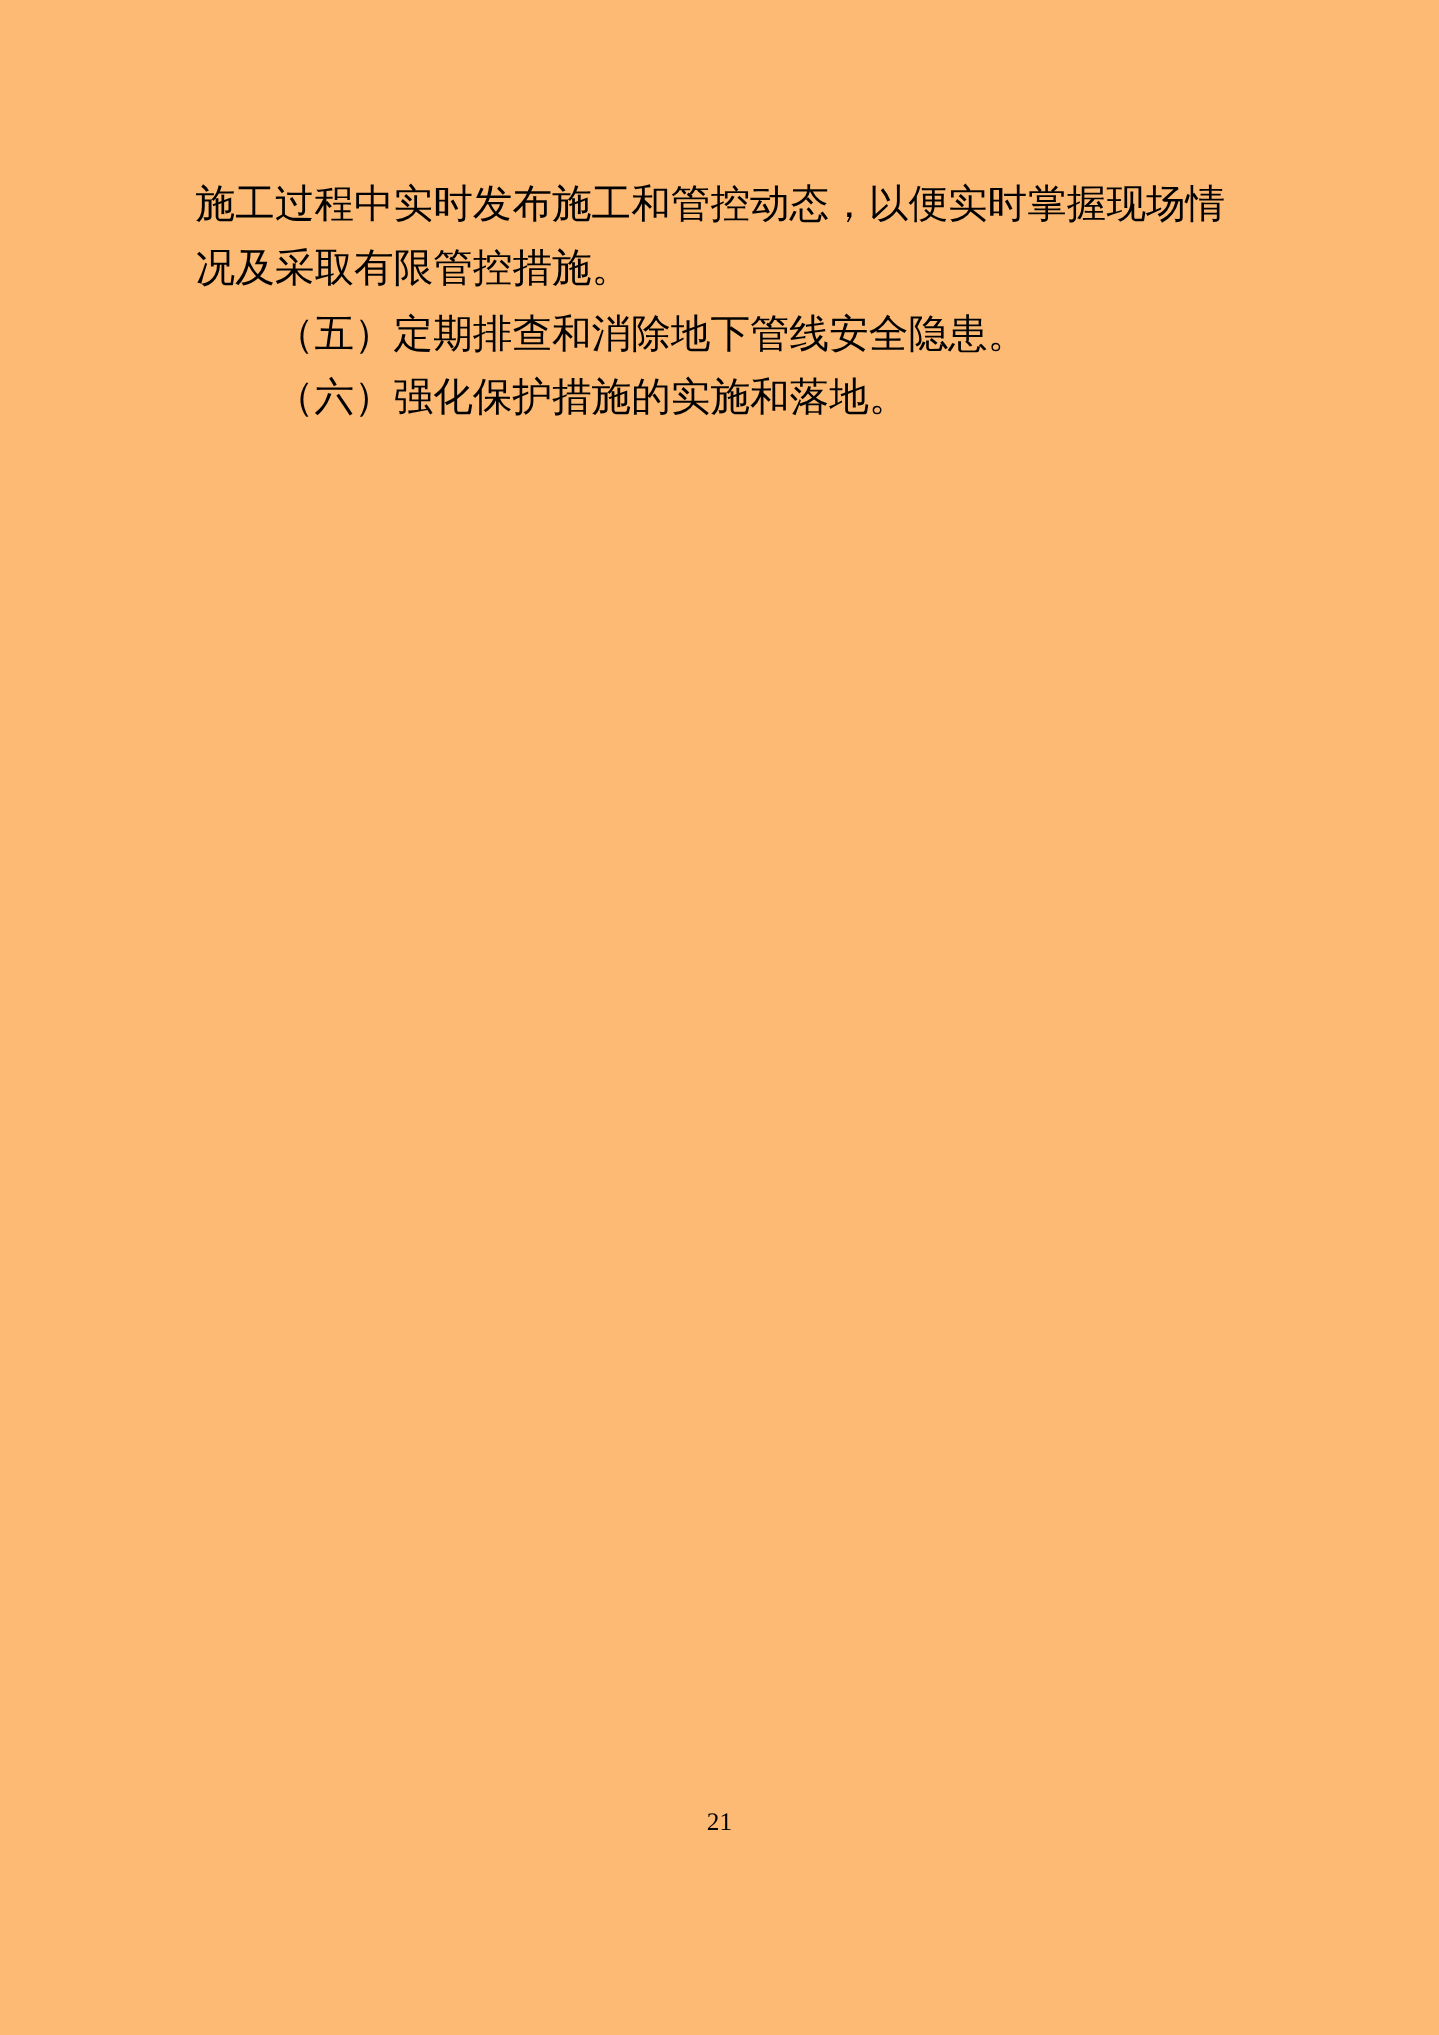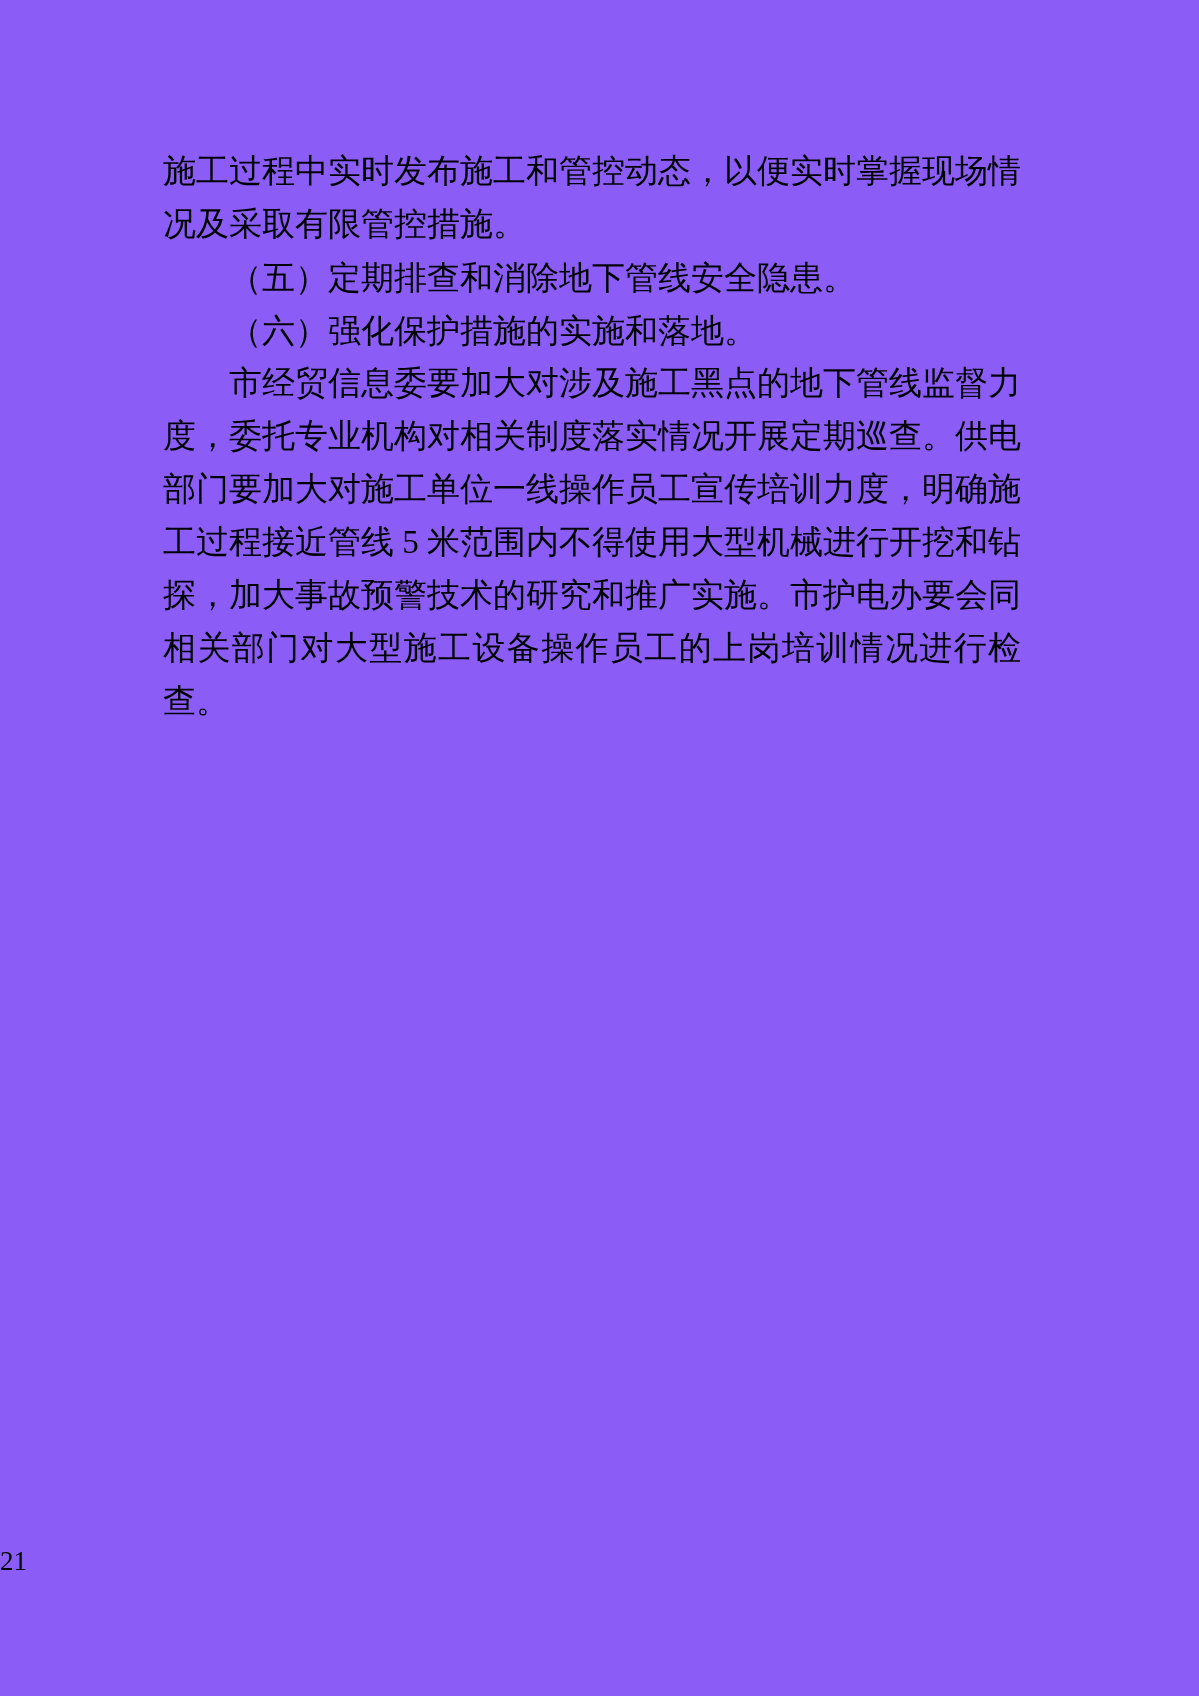--- a/index.html
+++ b/index.html
@@ -4,21 +4,21 @@
 <style>
   html, body {
     margin: 0;
     padding: 0;
     background: #ffffff;
   }
   .page {
     position: relative;
     width: 1199px;
     height: 1696px;
-    background: #8b5cf6;
+    background: #fdba74;
     overflow: hidden;
     font-family: "Liberation Serif", "DejaVu Serif", serif;
     color: #000000;
   }
   .doc-body {
     position: absolute;
     left: 163px;
     top: 145px;
     width: 858px;
   }
@@ -41,33 +41,32 @@
   }
   p.heading {
     font-family: "Liberation Sans", "DejaVu Sans", sans-serif;
     font-weight: 400;
     text-indent: 2em;
     text-align: left;
   }
   .page-number {
     position: absolute;
     left: 0;
-    top: 1546px;
+    top: 1503px;
     width: 100%;
-    text-align: left;
-    font-size: 27px;
+    text-align: center;
+    font-size: 21px;
     line-height: 30px;
     font-family: "Liberation Serif", "DejaVu Serif", serif;
     color: #000000;
   }
 </style>
 </head>
 <body>
 
 <div class="page">
   <main class="doc-body">
     <p class="body-para">施工过程中实时发布施工和管控动态，以便实时掌握现场情况及采取有限管控措施。</p>
     <p class="heading">（五）定期排查和消除地下管线安全隐患。</p>
     <p class="heading">（六）强化保护措施的实施和落地。</p>
-    <p class="body-para indent">市经贸信息委要加大对涉及施工黑点的地下管线监督力度，委托专业机构对相关制度落实情况开展定期巡查。供电部门要加大对施工单位一线操作员工宣传培训力度，明确施工过程接近管线 5 米范围内不得使用大型机械进行开挖和钻探，加大事故预警技术的研究和推广实施。市护电办要会同相关部门对大型施工设备操作员工的上岗培训情况进行检查。</p>
   </main>
   <div class="page-number">21</div>
 </div>
 
 </body></html>

